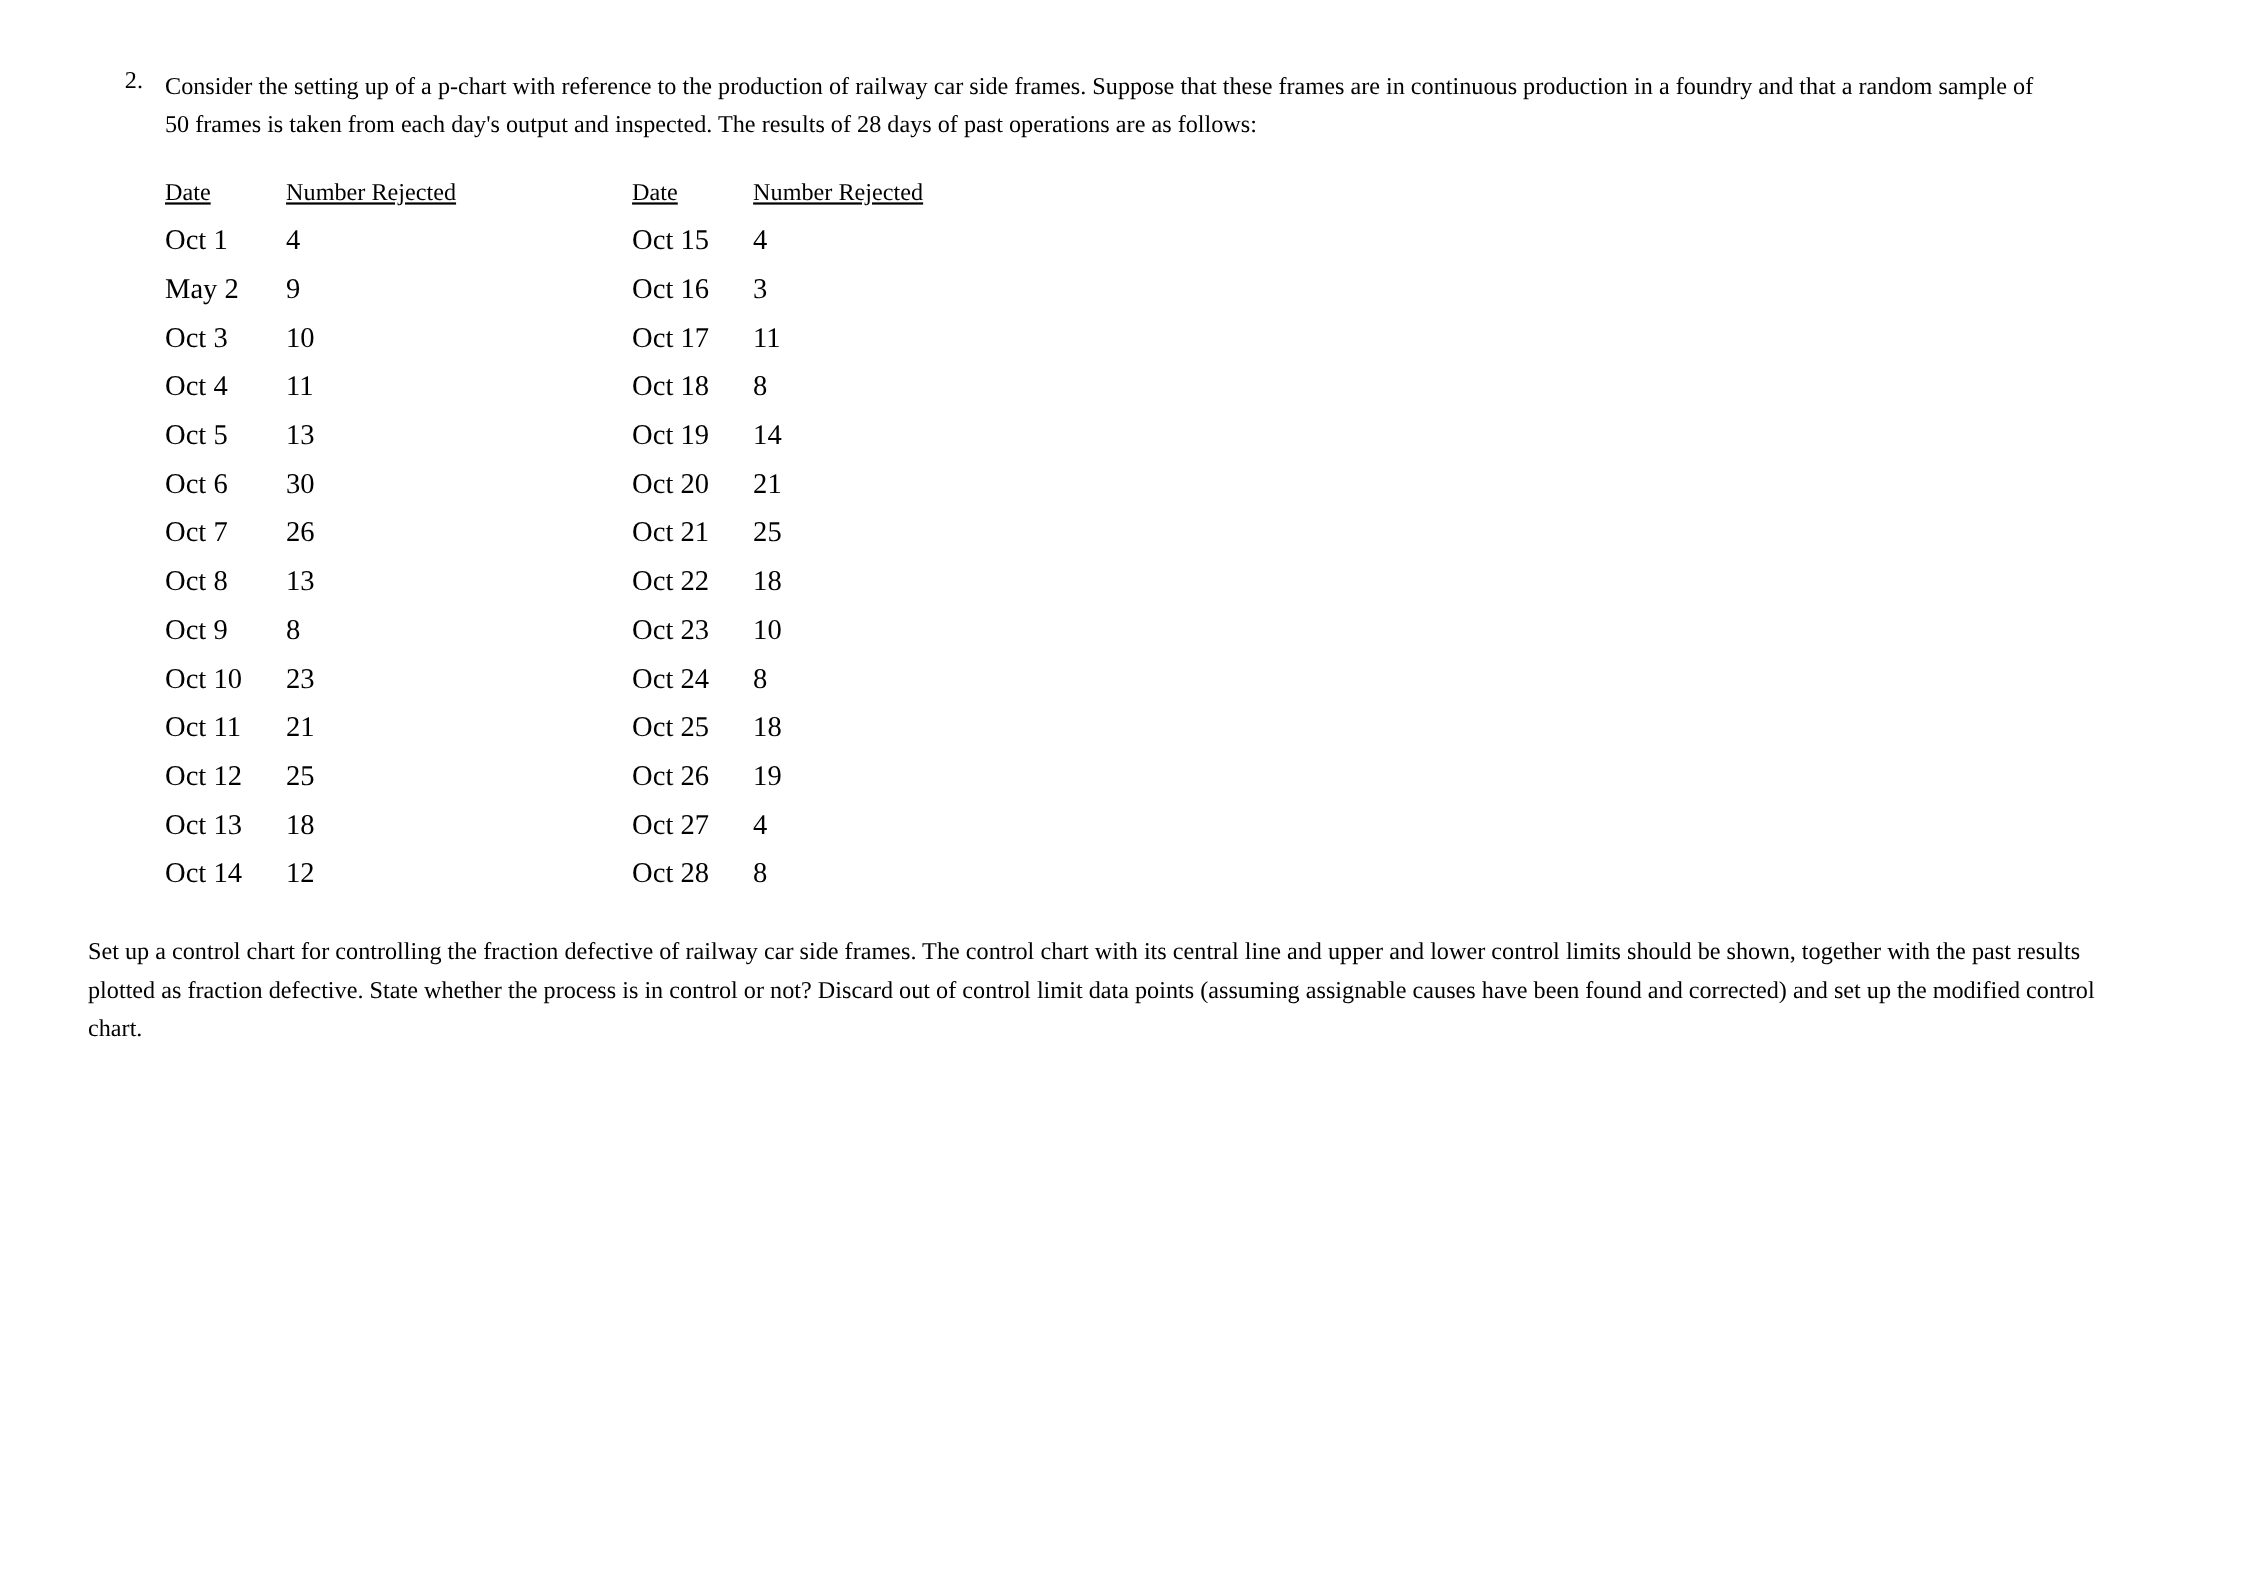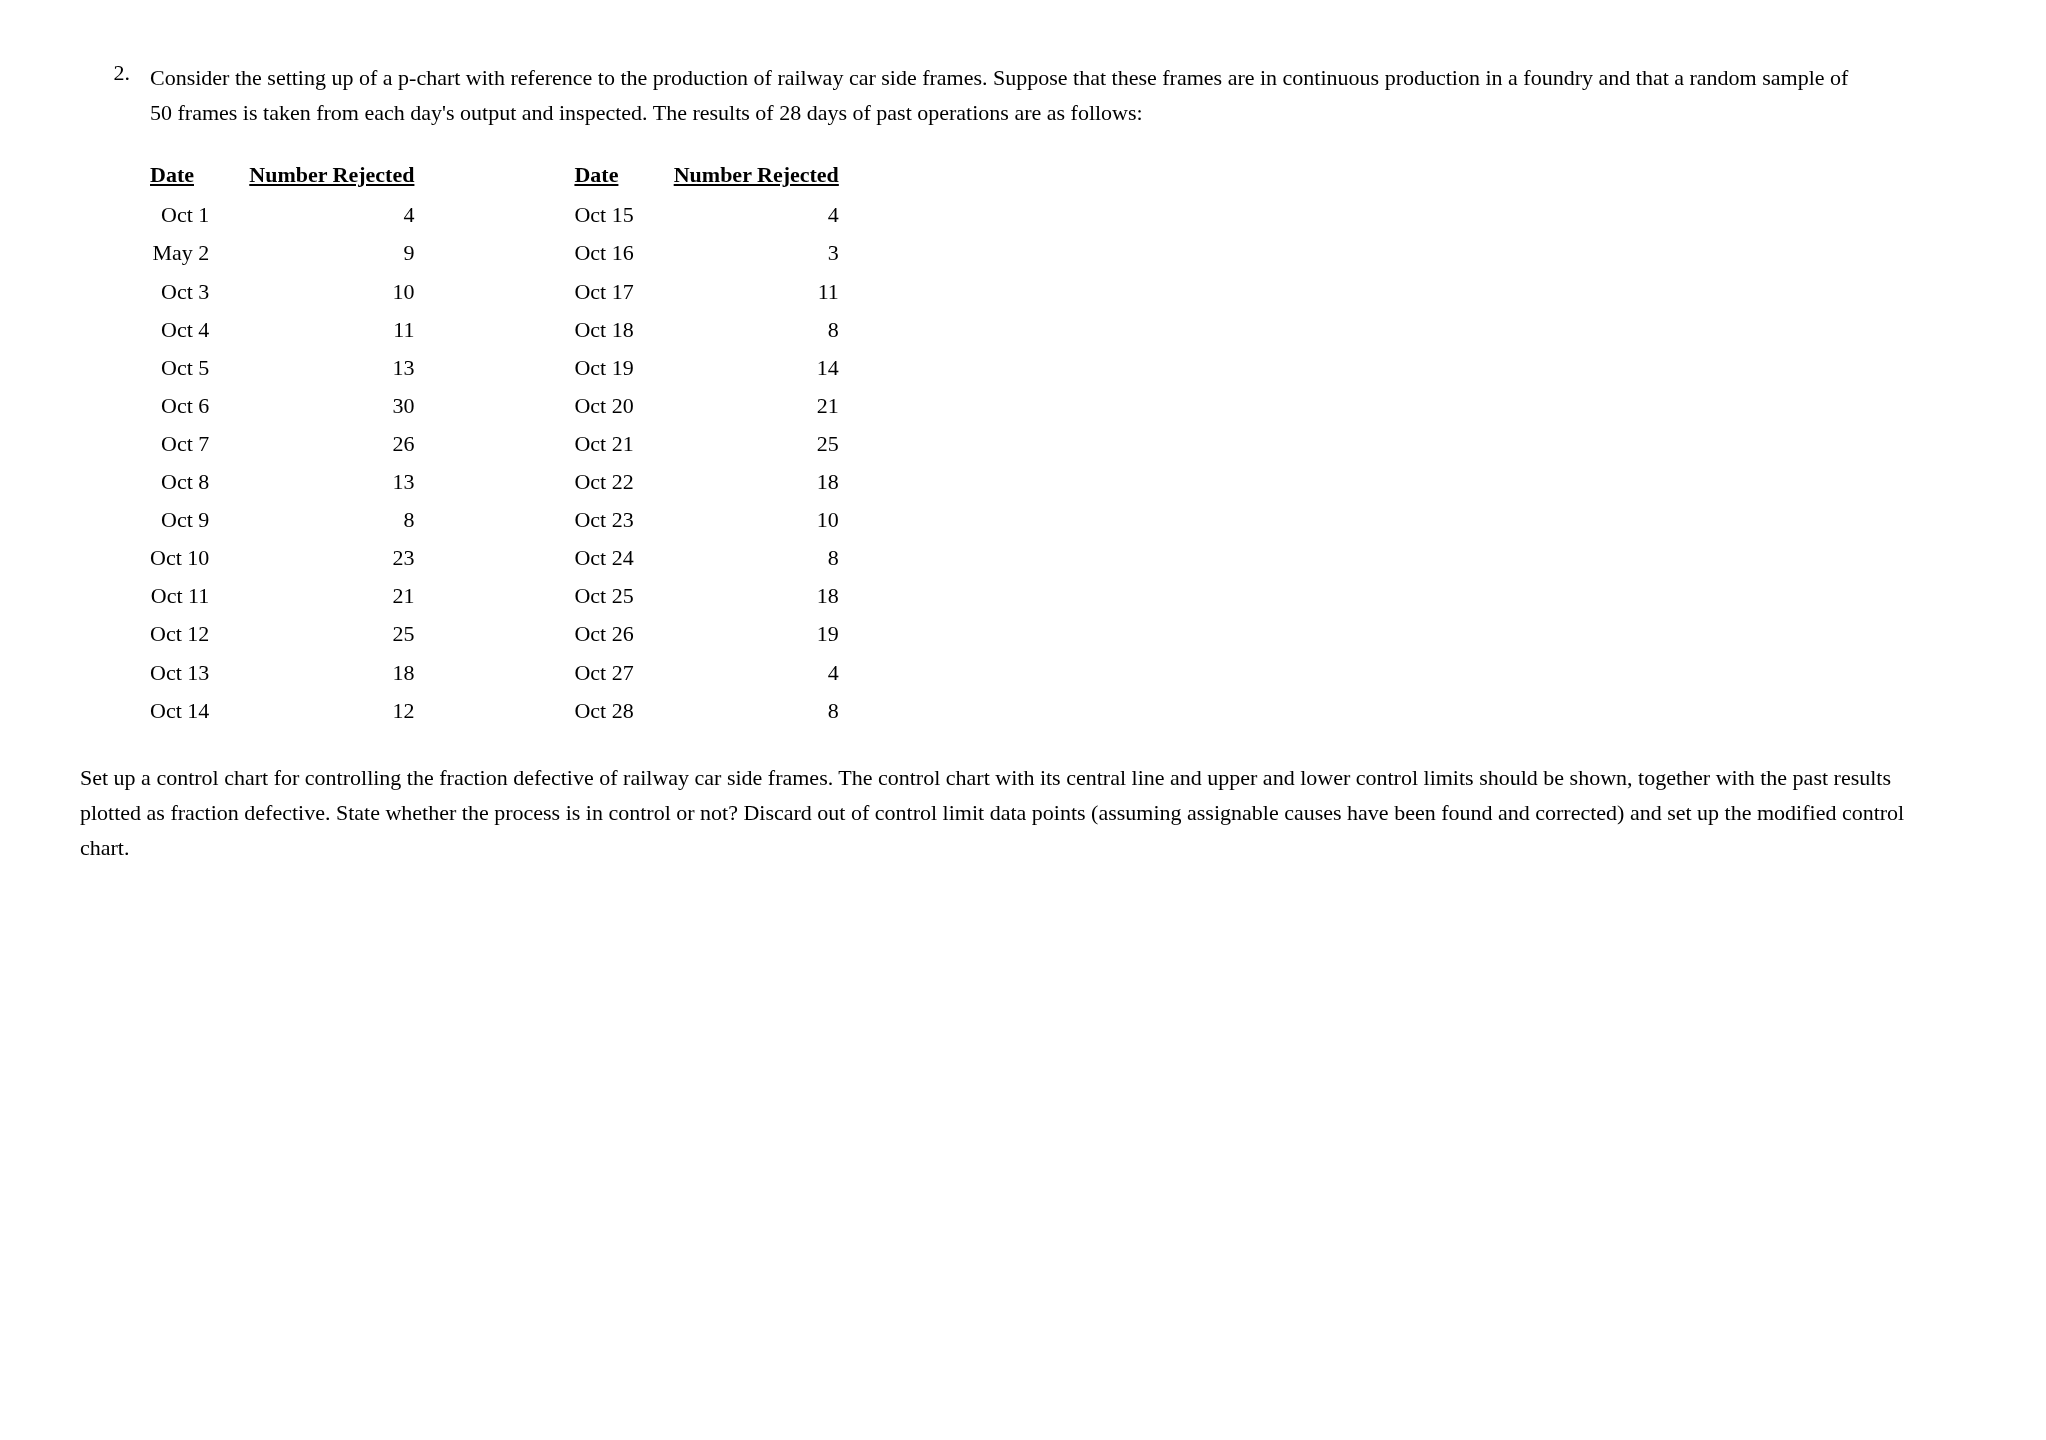--- a/index.html
+++ b/index.html
@@ -40,30 +40,30 @@
       display: flex;
       gap: 120px;
     }
 
     .data-table {
       border-collapse: collapse;
     }
 
     .data-table th {
       text-decoration: underline;
-      font-weight: bold;
+      font-weight: normal;
       text-align: left;
       padding: 2px 40px 8px 0;
       font-size: 22px;
     }
 
     .data-table td {
-      text-align: right;
+      text-align: left;
       padding: 2px 40px 2px 0;
-      font-size: 22px;
+      font-size: 26px;
       line-height: 1.55;
     }
 
     .closing-paragraph {
       margin-left: 0;
       line-height: 1.6;
       max-width: 1870px;
     }
   </style>
 </head>

